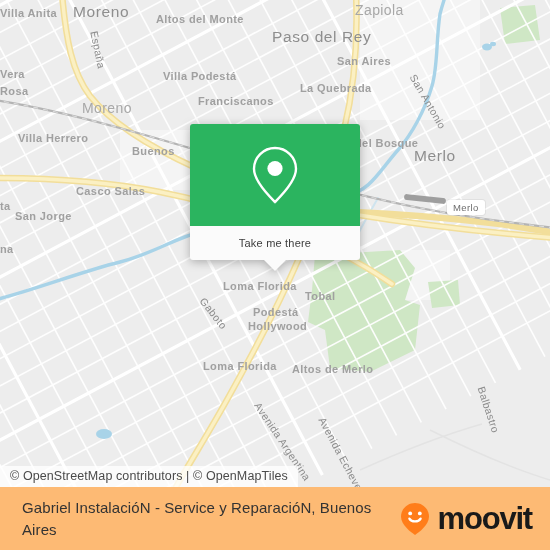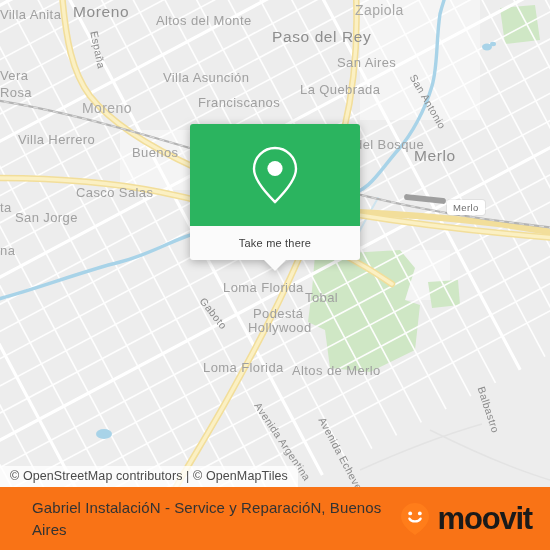--- a/index.html
+++ b/index.html
@@ -28,21 +28,21 @@
   #map-svg { position: absolute; left: 0; top: 0; }
 
   .map-label {
     position: absolute;
     color: #9a9a9a;
     white-space: nowrap;
     letter-spacing: .4px;
     pointer-events: none;
   }
   .lbl-city    { font-size: 15.5px; color: #8e8e8e; letter-spacing: .6px; }
-  .lbl-suburb  { font-size: 13px; color: #a0a0a0; }
+  .lbl-suburb  { font-size: 11px; color: #a0a0a0; font-weight: bold; }
   .lbl-small   { font-size: 14px;  color: #a8a8a8; }
   .lbl-street  { font-size: 10.5px; color: #8b8b8b; }
   .lbl-station {
     font-size: 9.5px; color: #6d6d6d;
     background: #ffffff;
     border-radius: 3px;
     padding: 2px 6px;
     box-shadow: 0 0 0 1px rgba(0,0,0,.05);
   }
 
@@ -97,25 +97,25 @@
     white-space: nowrap;
     letter-spacing: .1px;
   }
 
   
   #footer {
     position: absolute;
     left: 0; top: 487px;
     width: 550px;
     height: 63px;
-    background: #f97316;
+    background: #fdba74;
     display: flex;
     align-items: center;
     justify-content: space-between;
-    padding: 0 18px 0 32px;
+    padding: 0 18px 0 22px;
     box-sizing: border-box;
   }
   #footer-title {
     font-size: 15px;
     color: #333333;
     line-height: 22px;
     max-width: 390px;
     letter-spacing: .1px;
   }
   #brand {
@@ -280,21 +280,21 @@
     </svg>
 
     <div id="map-labels">
         <div class="map-label lbl-city" style="left: 73px; top: 3px;">Moreno</div>
         <div class="map-label lbl-small" style="left: 355px; top: 2px;">Zapiola</div>
         <div class="map-label lbl-suburb" style="left: 156px; top: 13px;">Altos del Monte</div>
         <div class="map-label lbl-suburb" style="left: 0px; top: 7px;">Villa Anita</div>
         <div class="map-label lbl-city" style="left: 272px; top: 28px;">Paso del Rey</div>
         <div class="map-label lbl-street" style="left: 100px; top: 30px; transform: rotate(78deg); transform-origin: left top;">España</div>
         <div class="map-label lbl-suburb" style="left: 337px; top: 55px;">San Aires</div>
-        <div class="map-label lbl-suburb" style="left: 163px; top: 70px;">Villa Asunción</div>
+        <div class="map-label lbl-suburb" style="left: 163px; top: 70px;">Villa Podestá</div>
         <div class="map-label lbl-suburb" style="left: 0px; top: 68px;">Vera</div>
         <div class="map-label lbl-street" style="left: 418px; top: 72px; transform: rotate(60deg); transform-origin: left top;">San Antonio</div>
         <div class="map-label lbl-suburb" style="left: 0px; top: 85px;">Rosa</div>
         <div class="map-label lbl-suburb" style="left: 300px; top: 82px;">La Quebrada</div>
         <div class="map-label lbl-suburb" style="left: 198px; top: 95px;">Franciscanos</div>
         <div class="map-label lbl-small" style="left: 82px; top: 100px;">Moreno</div>
         <div class="map-label lbl-suburb" style="left: 355px; top: 137px;">del Bosque</div>
         <div class="map-label lbl-city" style="left: 414px; top: 147px;">Merlo</div>
         <div class="map-label lbl-suburb" style="left: 18px; top: 132px;">Villa Herrero</div>
         <div class="map-label lbl-suburb" style="left: 132px; top: 145px;">Buenos</div>

